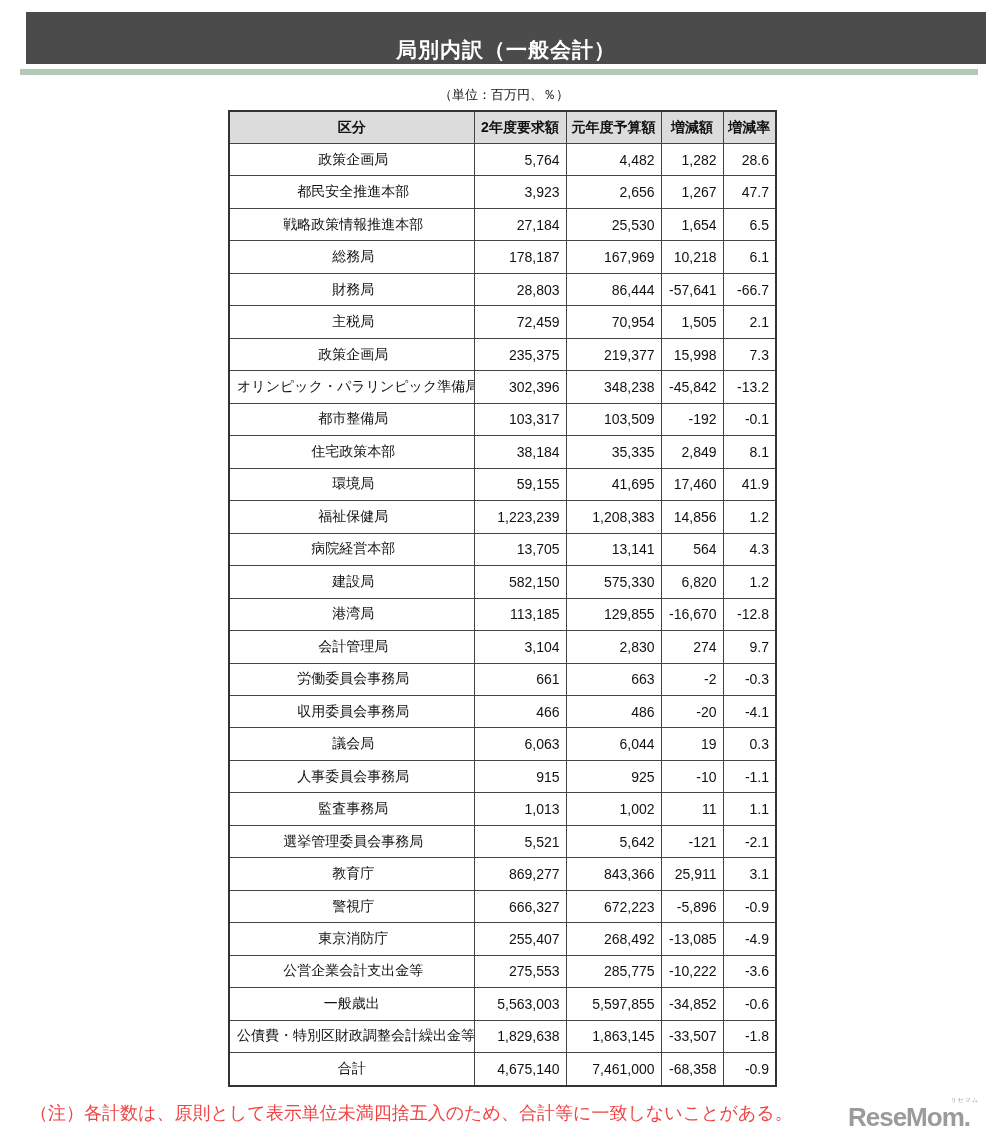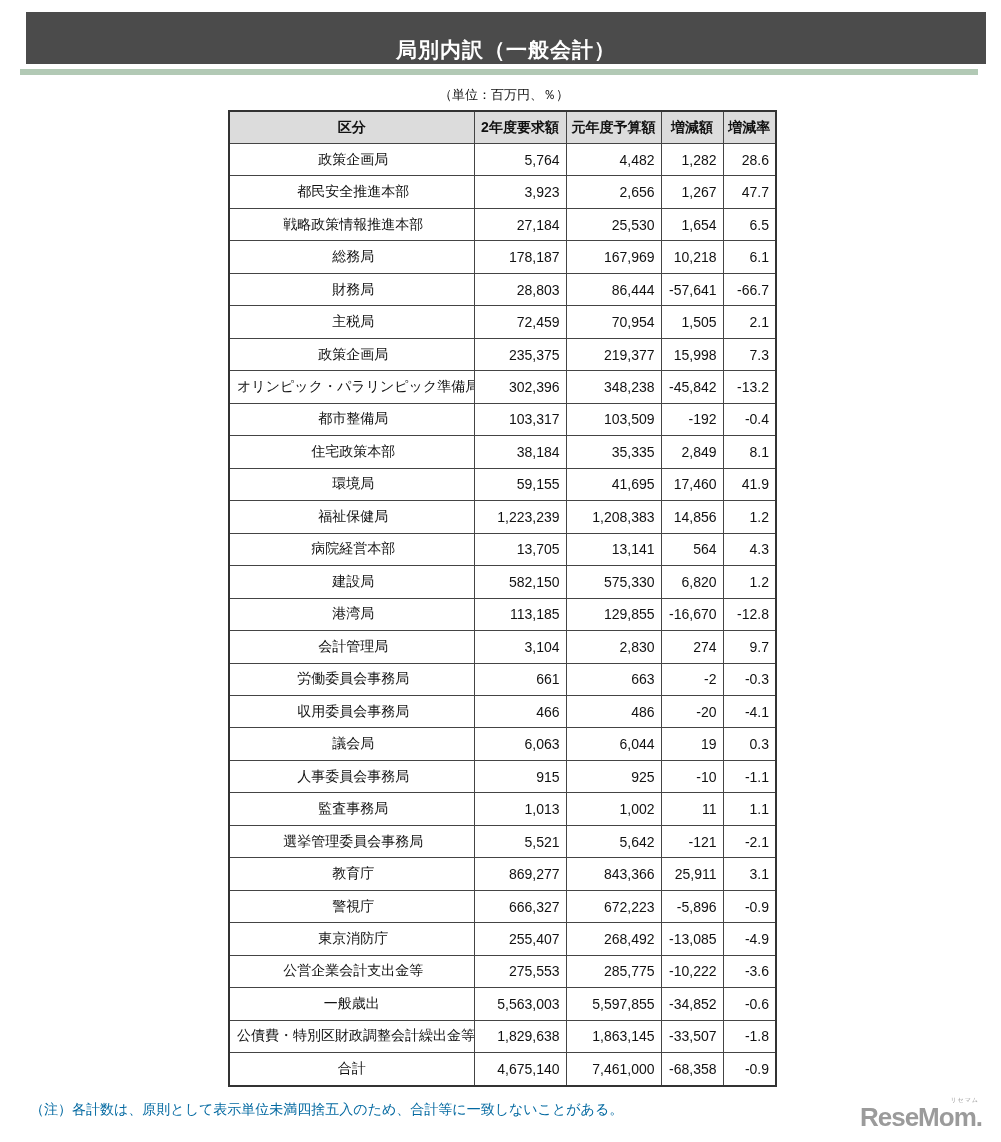--- a/index.html
+++ b/index.html
@@ -37,30 +37,30 @@
   }
   table.budget td.label{ text-align:center;padding:0 4px 0 7px;background:#fff; }
   table.budget td.label.center{ padding:0 2px; }
   table.budget td.num{ text-align:right;padding:0 6px 0 2px;background:#fff; }
   col.c-label{width:245px;}
   col.c-req{width:92px;}
   col.c-bud{width:95px;}
   col.c-diff{width:62px;}
   col.c-rate{width:53px;}
   .footnote{
-    position:absolute;left:30px;top:1101px;font-size:14px;color:#0369a1;
+    position:absolute;left:30px;top:1101px;font-size:18px;color:#ef4444;
   }
   .logo{
     position:absolute;right:14px;top:1096px;width:110px;height:40px;color:#9b9b9b;
   }
   .logo-ruby{
     position:absolute;right:8px;top:0;font-size:6px;letter-spacing:1px;color:#9b9b9b;
   }
   .logo-text{
-    position:absolute;right:5px;top:6px;font-size:26px;font-weight:bold;
+    position:absolute;right:17px;top:6px;font-size:26px;font-weight:bold;
     letter-spacing:-1px;color:#9b9b9b;
   }
 </style>
 </head>
 <body>
 
 <div class="titlebar">
   <span class="title">局別内訳（一般会計）</span>
 </div>
 <div class="greenline"></div>
@@ -139,21 +139,21 @@
         <td class="num">302,396</td>
         <td class="num">348,238</td>
         <td class="num">-45,842</td>
         <td class="num">-13.2</td>
       </tr>
       <tr>
         <td class="label">都市整備局</td>
         <td class="num">103,317</td>
         <td class="num">103,509</td>
         <td class="num">-192</td>
-        <td class="num">-0.4</td>
+        <td class="num">-0.1</td>
       </tr>
       <tr>
         <td class="label">住宅政策本部</td>
         <td class="num">38,184</td>
         <td class="num">35,335</td>
         <td class="num">2,849</td>
         <td class="num">8.1</td>
       </tr>
       <tr>
         <td class="label">環境局</td>

